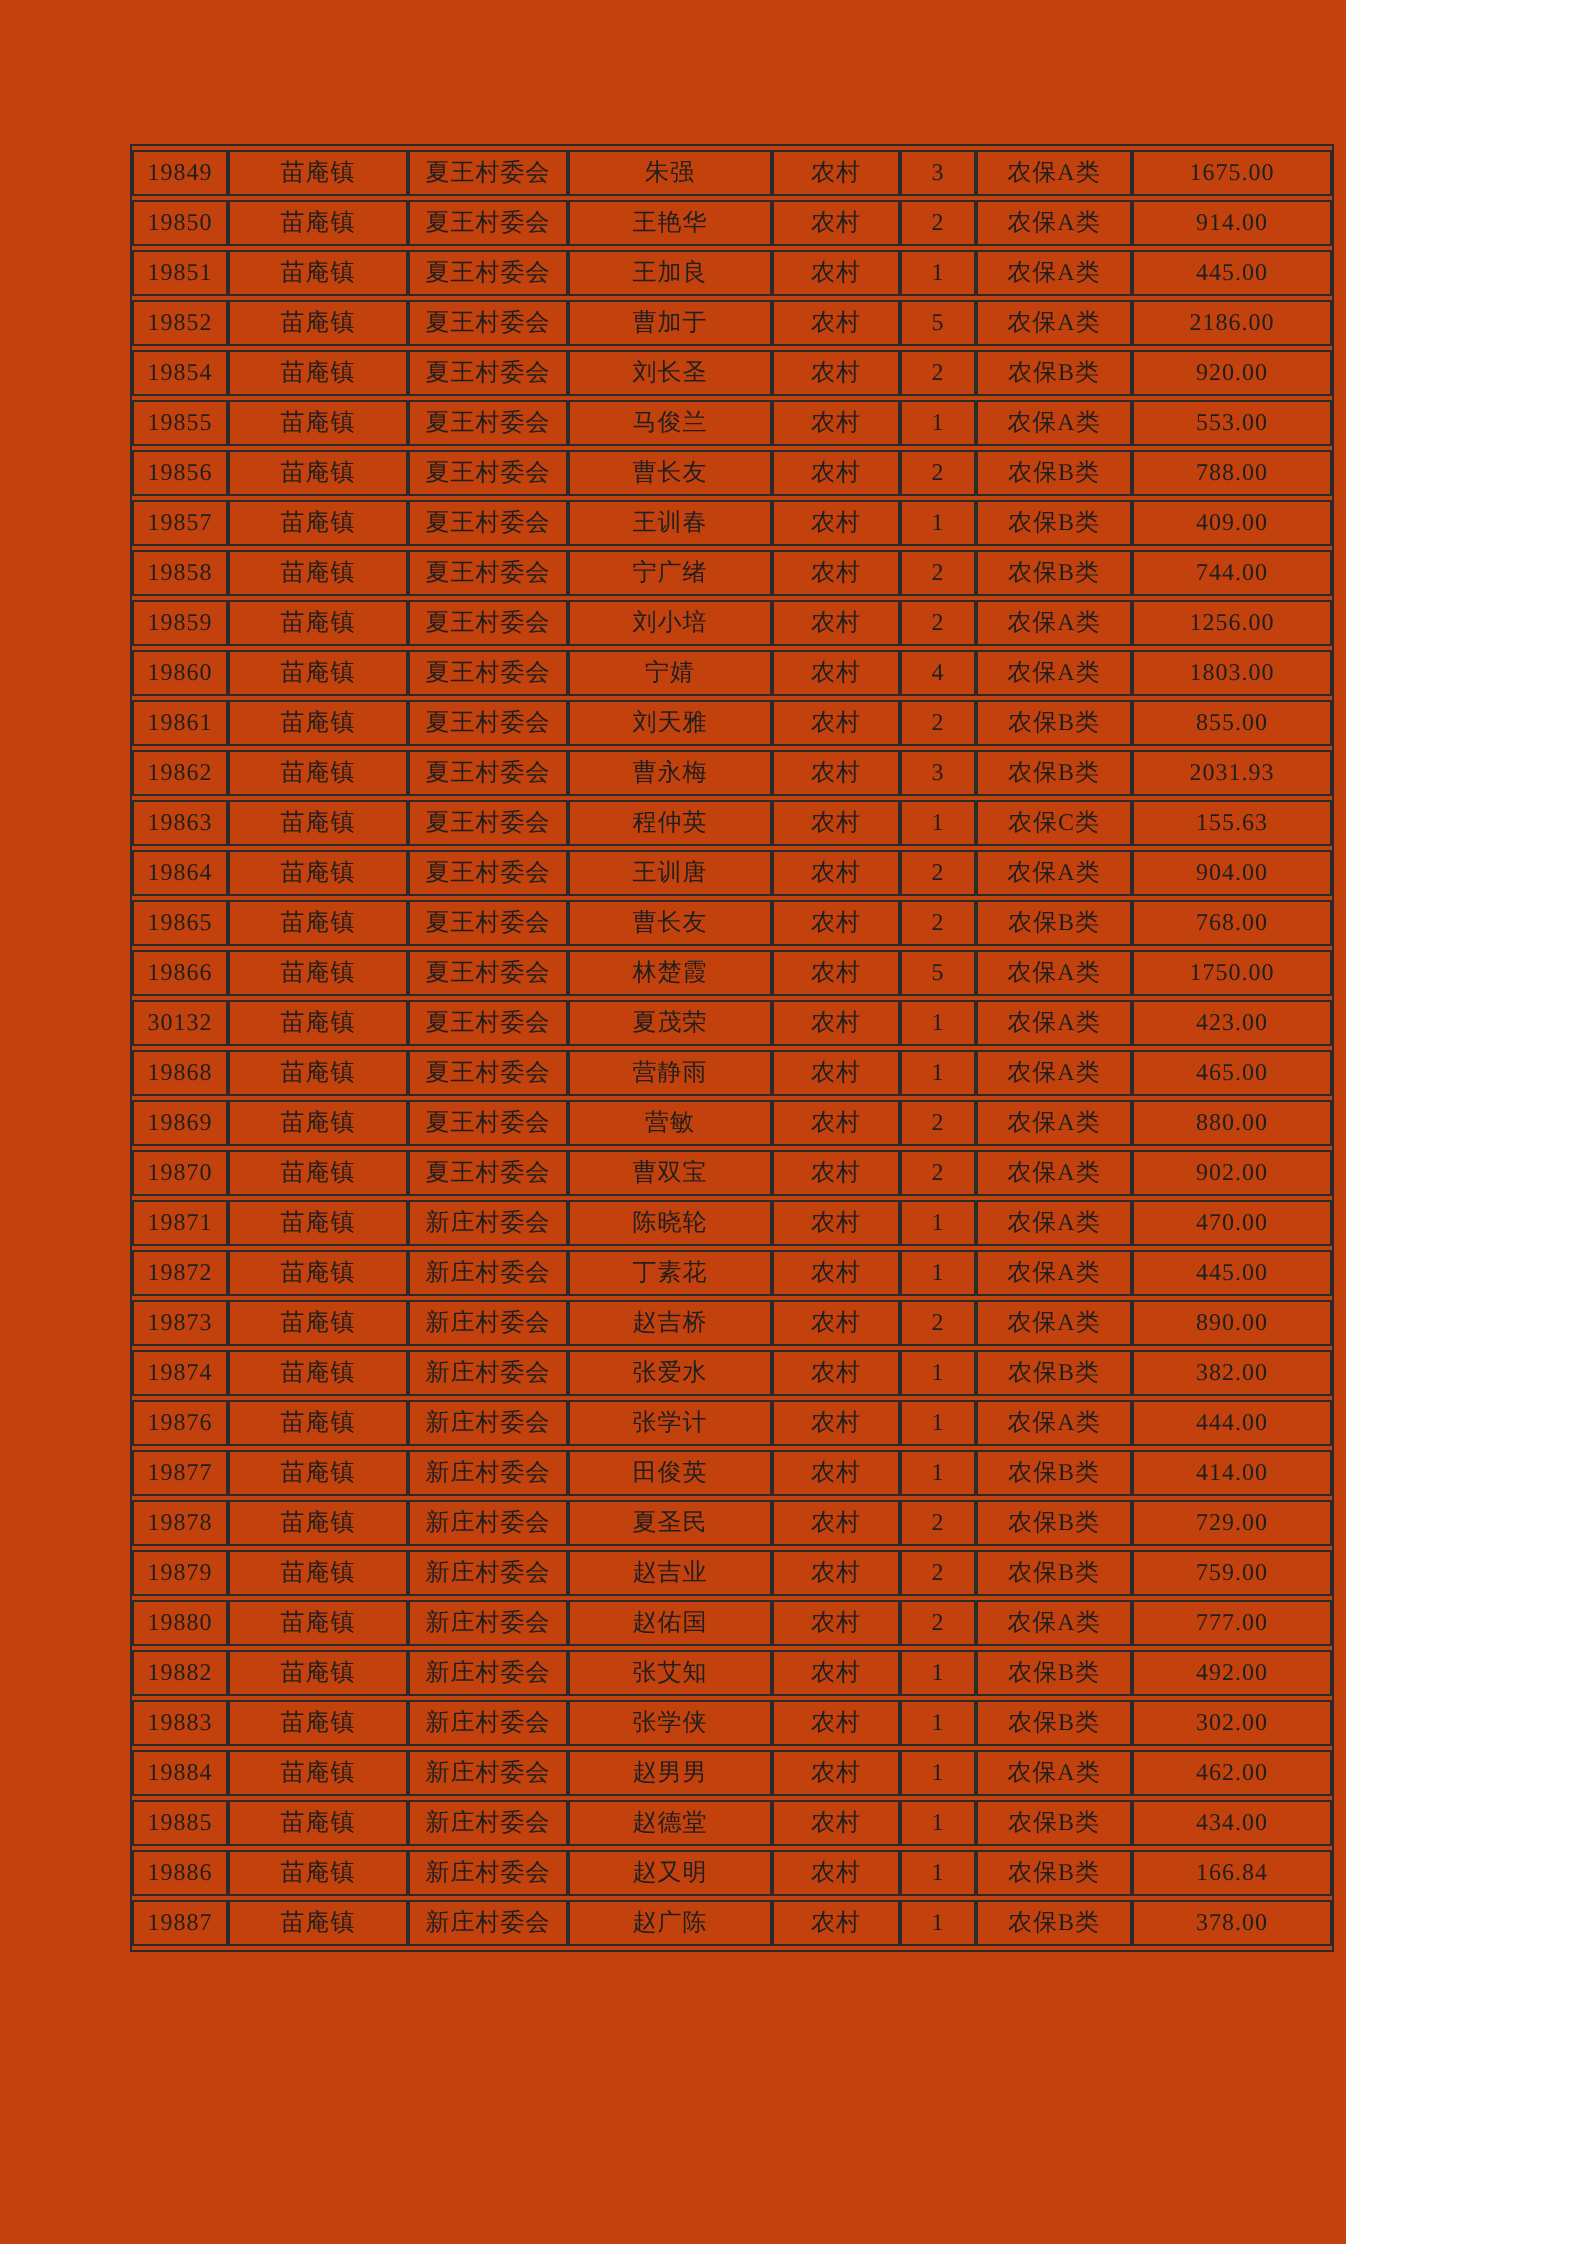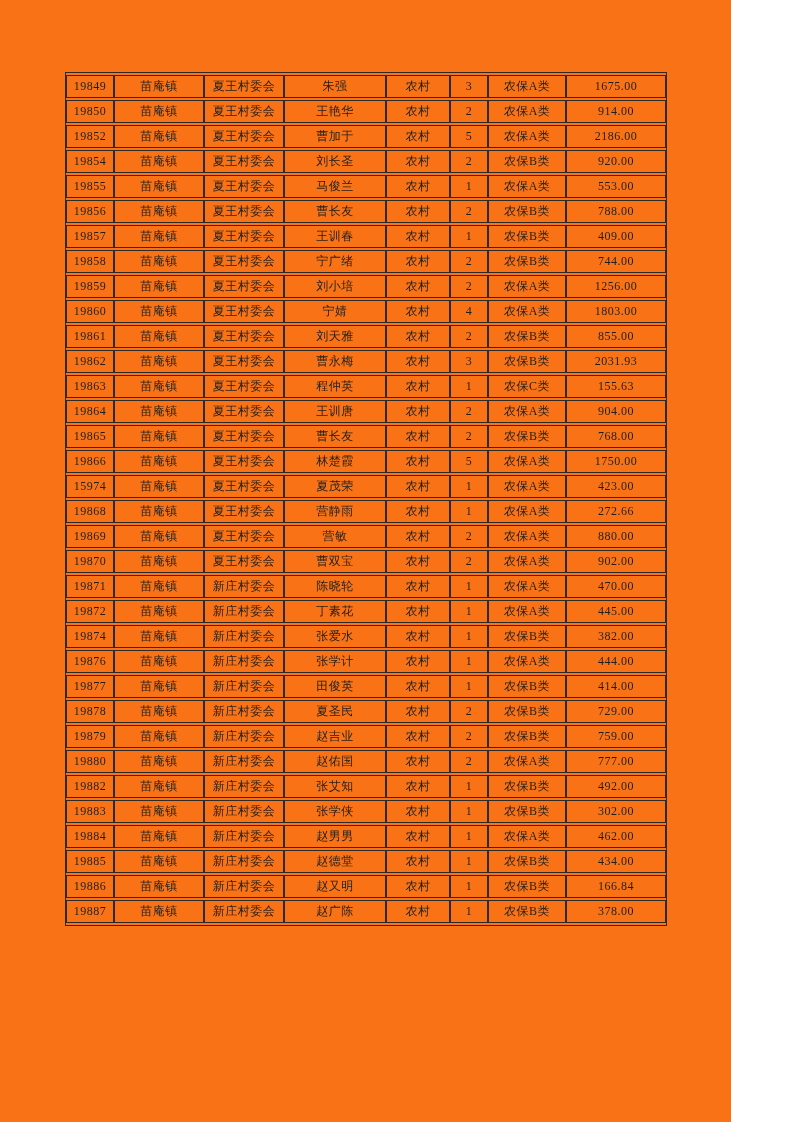--- a/index.html
+++ b/index.html
@@ -3,22 +3,22 @@
 <meta charset="utf-8">
 <style>
   * { margin: 0; padding: 0; box-sizing: border-box; }
   html, body {
     width: 793px; height: 1122px;
     background: #ffffff;
     font-family: "Liberation Serif", "DejaVu Serif", serif;
   }
   .page {
     position: relative;
-    width: 731px; height: 1122px;
-    background: #f97316;
+    width: 673px; height: 1122px;
+    background: #c2410c;
     overflow: hidden;
   }
   table.roster {
     position: absolute;
     left: 65px; top: 72px;
     width: 602px;
     border-collapse: separate;
     border-spacing: 0 2px;
     border: 1px solid #2b2b2b;
     table-layout: fixed;
@@ -74,20 +74,30 @@
           <td>19850</td>
           <td>苗庵镇</td>
           <td>夏王村委会</td>
           <td>王艳华</td>
           <td>农村</td>
           <td>2</td>
           <td>农保A类</td>
           <td>914.00</td>
         </tr>
         <tr>
+          <td>19851</td>
+          <td>苗庵镇</td>
+          <td>夏王村委会</td>
+          <td>王加良</td>
+          <td>农村</td>
+          <td>1</td>
+          <td>农保A类</td>
+          <td>445.00</td>
+        </tr>
+        <tr>
           <td>19852</td>
           <td>苗庵镇</td>
           <td>夏王村委会</td>
           <td>曹加于</td>
           <td>农村</td>
           <td>5</td>
           <td>农保A类</td>
           <td>2186.00</td>
         </tr>
         <tr>
@@ -214,38 +224,38 @@
           <td>19866</td>
           <td>苗庵镇</td>
           <td>夏王村委会</td>
           <td>林楚霞</td>
           <td>农村</td>
           <td>5</td>
           <td>农保A类</td>
           <td>1750.00</td>
         </tr>
         <tr>
-          <td>15974</td>
+          <td>30132</td>
           <td>苗庵镇</td>
           <td>夏王村委会</td>
           <td>夏茂荣</td>
           <td>农村</td>
           <td>1</td>
           <td>农保A类</td>
           <td>423.00</td>
         </tr>
         <tr>
           <td>19868</td>
           <td>苗庵镇</td>
           <td>夏王村委会</td>
           <td>营静雨</td>
           <td>农村</td>
           <td>1</td>
           <td>农保A类</td>
-          <td>272.66</td>
+          <td>465.00</td>
         </tr>
         <tr>
           <td>19869</td>
           <td>苗庵镇</td>
           <td>夏王村委会</td>
           <td>营敏</td>
           <td>农村</td>
           <td>2</td>
           <td>农保A类</td>
           <td>880.00</td>
@@ -272,20 +282,30 @@
         </tr>
         <tr>
           <td>19872</td>
           <td>苗庵镇</td>
           <td>新庄村委会</td>
           <td>丁素花</td>
           <td>农村</td>
           <td>1</td>
           <td>农保A类</td>
           <td>445.00</td>
+        </tr>
+        <tr>
+          <td>19873</td>
+          <td>苗庵镇</td>
+          <td>新庄村委会</td>
+          <td>赵吉桥</td>
+          <td>农村</td>
+          <td>2</td>
+          <td>农保A类</td>
+          <td>890.00</td>
         </tr>
         <tr>
           <td>19874</td>
           <td>苗庵镇</td>
           <td>新庄村委会</td>
           <td>张爱水</td>
           <td>农村</td>
           <td>1</td>
           <td>农保B类</td>
           <td>382.00</td>

